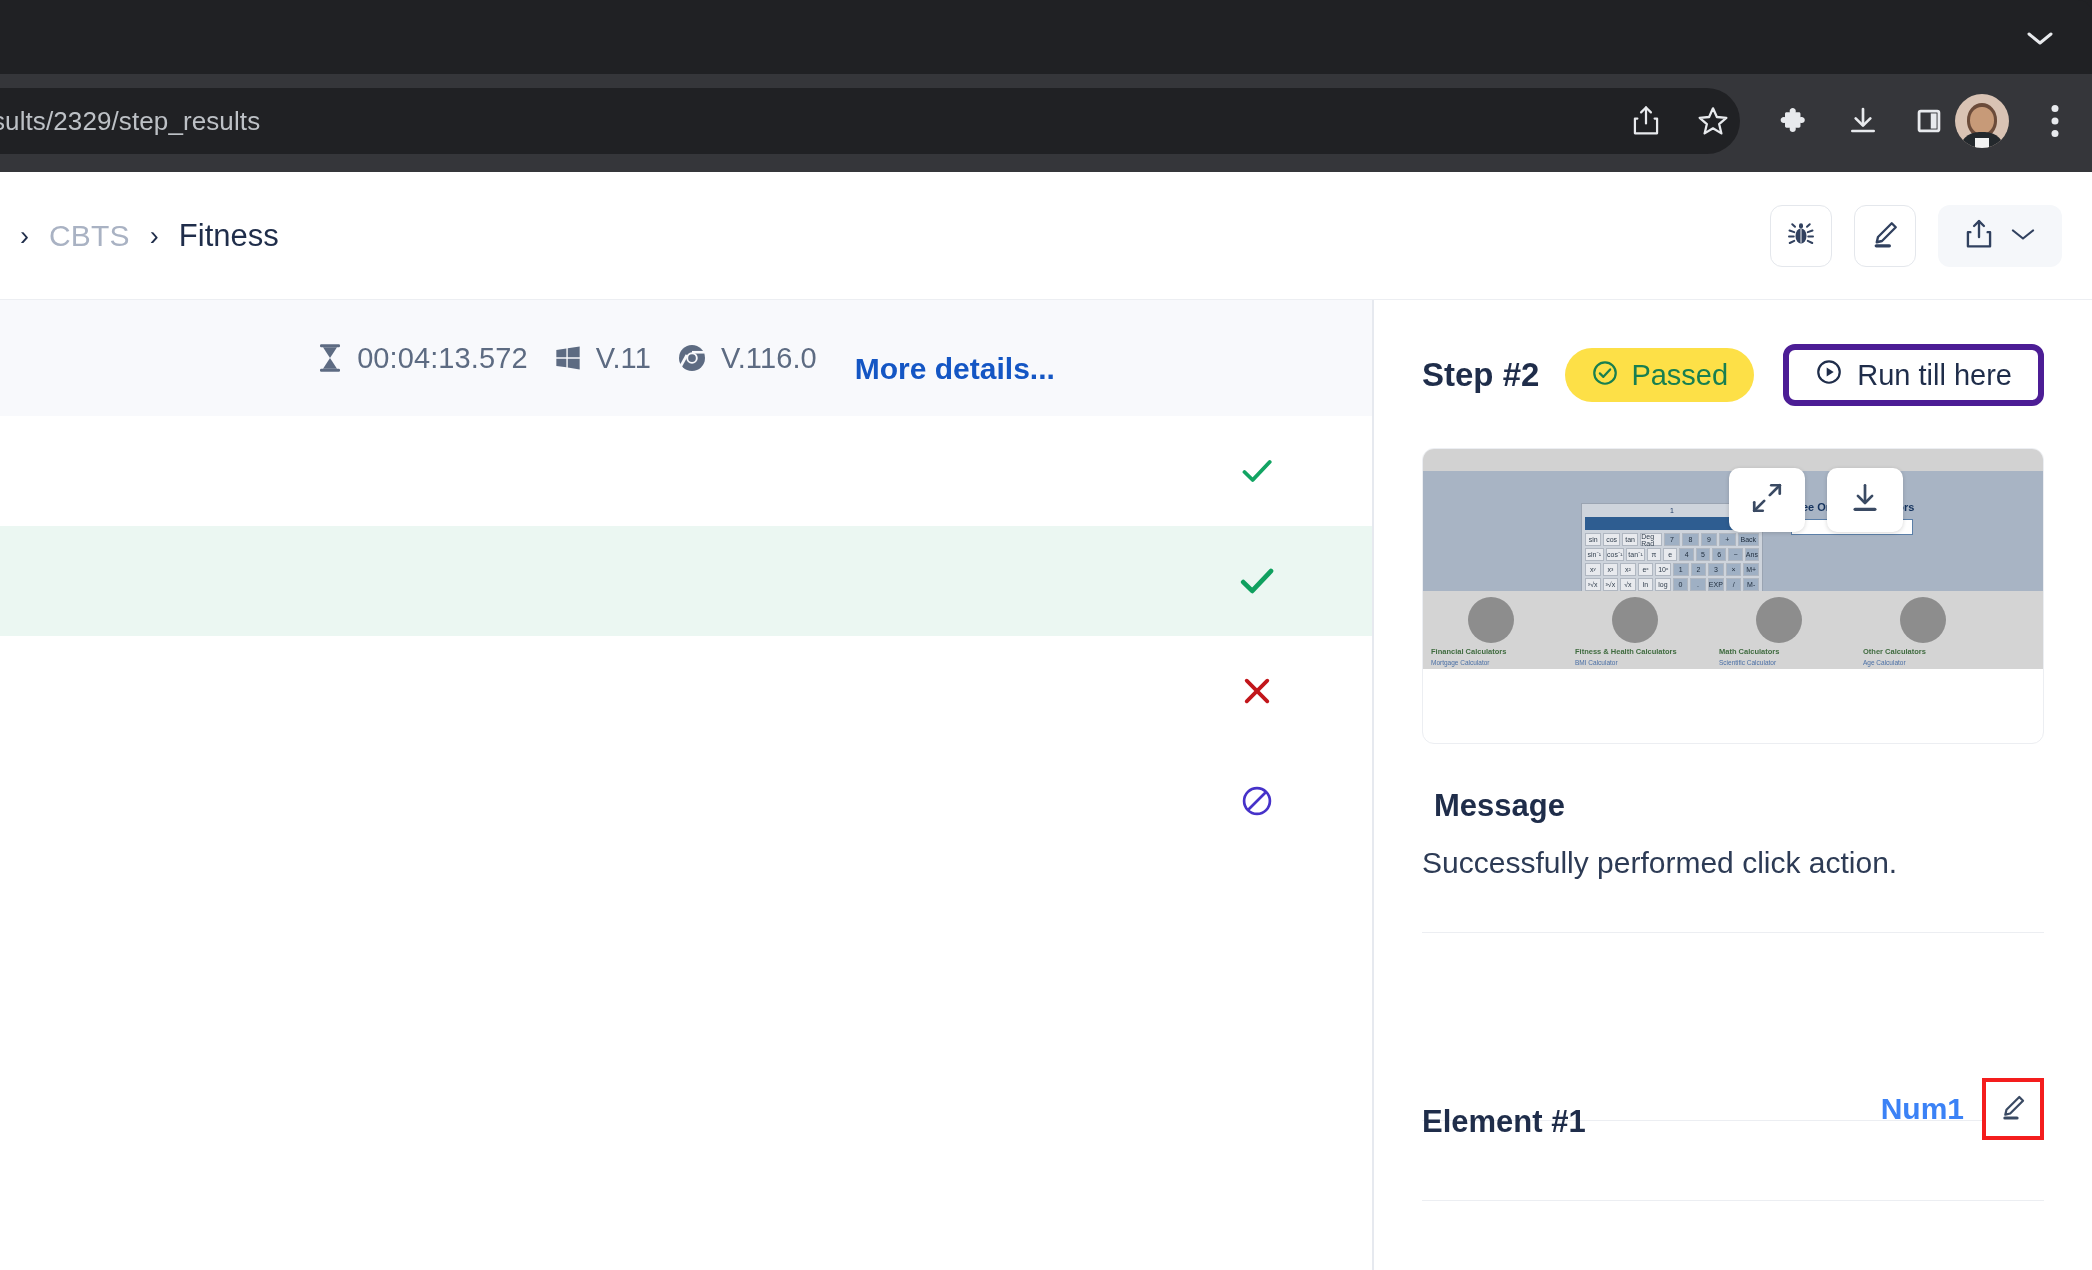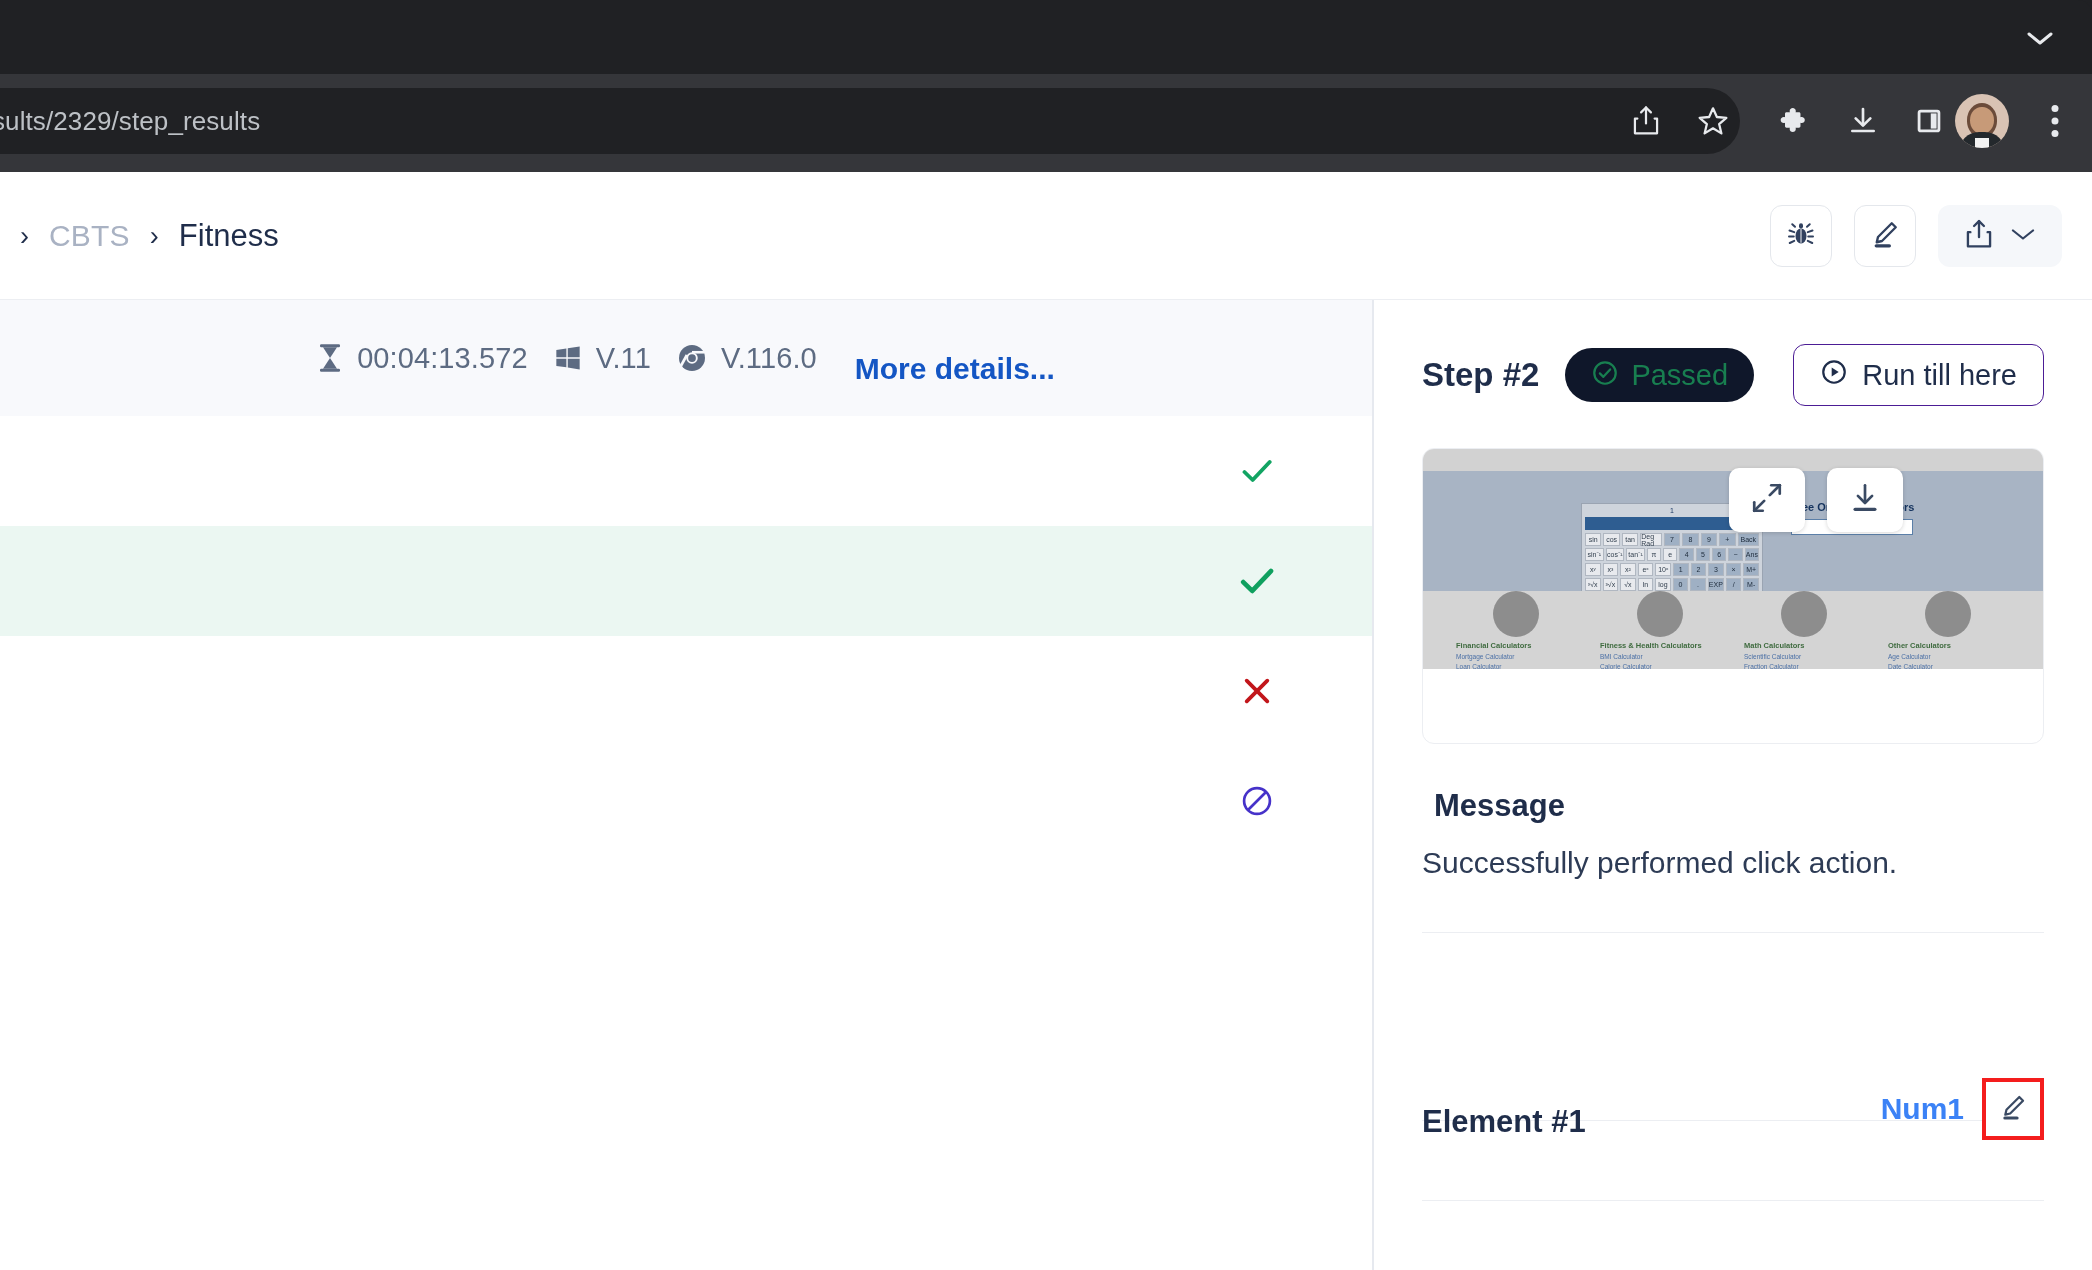--- a/index.html
+++ b/index.html
@@ -169,30 +169,30 @@
     position: absolute; left: 48px; top: 44px;
     width: 622px; height: 62px;
     display: flex; align-items: center;
   }
   #step-title {
     color: #1f2d4a; font-size: 33px; font-weight: bold;
   }
   #step-status-badge {
     margin-left: 26px;
     height: 54px; border-radius: 27px;
-    background: #0f172a;
+    background: #fde047;
     display: flex; align-items: center; gap: 12px;
     padding: 0 26px;
   }
   #step-status-badge .lbl {
     color: #187f50; font-size: 29px;
   }
   #run-till-here {
     position: absolute; right: 0; top: 0;
-    height: 62px; border: 1px solid #4c1d95; border-radius: 12px;
+    height: 62px; border: 6px solid #4c1d95; border-radius: 12px;
     background: #ffffff;
     display: flex; align-items: center; gap: 14px;
     padding: 0 26px;
     color: #1f2d4a; font-size: 29px;
   }
 
   
   #shot-card {
     position: absolute; left: 48px; top: 148px;
     width: 622px; height: 296px;
@@ -249,21 +249,21 @@
   }
   #shot-search {
     position: absolute; left: 368px; top: 48px;
     width: 122px; height: 16px;
     background: #ffffff; border: 1px solid #5b7fa8;
   }
   #shot-lower {
     position: absolute; left: 0; top: 142px; width: 620px; height: 78px;
     background: #d4d4d4;
   }
-  .cat-col { position: absolute; top: 0; width: 120px; margin-left: 25px; }
+  .cat-col { position: absolute; top: 6px; width: 120px; }
   .cat-circle {
     width: 46px; height: 46px; border-radius: 50%;
     margin: 0 auto 4px auto;
     background: #8d8d8d;
   }
   .cat-title {
     font-size: 7.5px; color: #3f6b3f; font-weight: bold; margin-bottom: 2px;
   }
   .cat-link { font-size: 6.5px; color: #4a6fa5; line-height: 1.55; }
 

